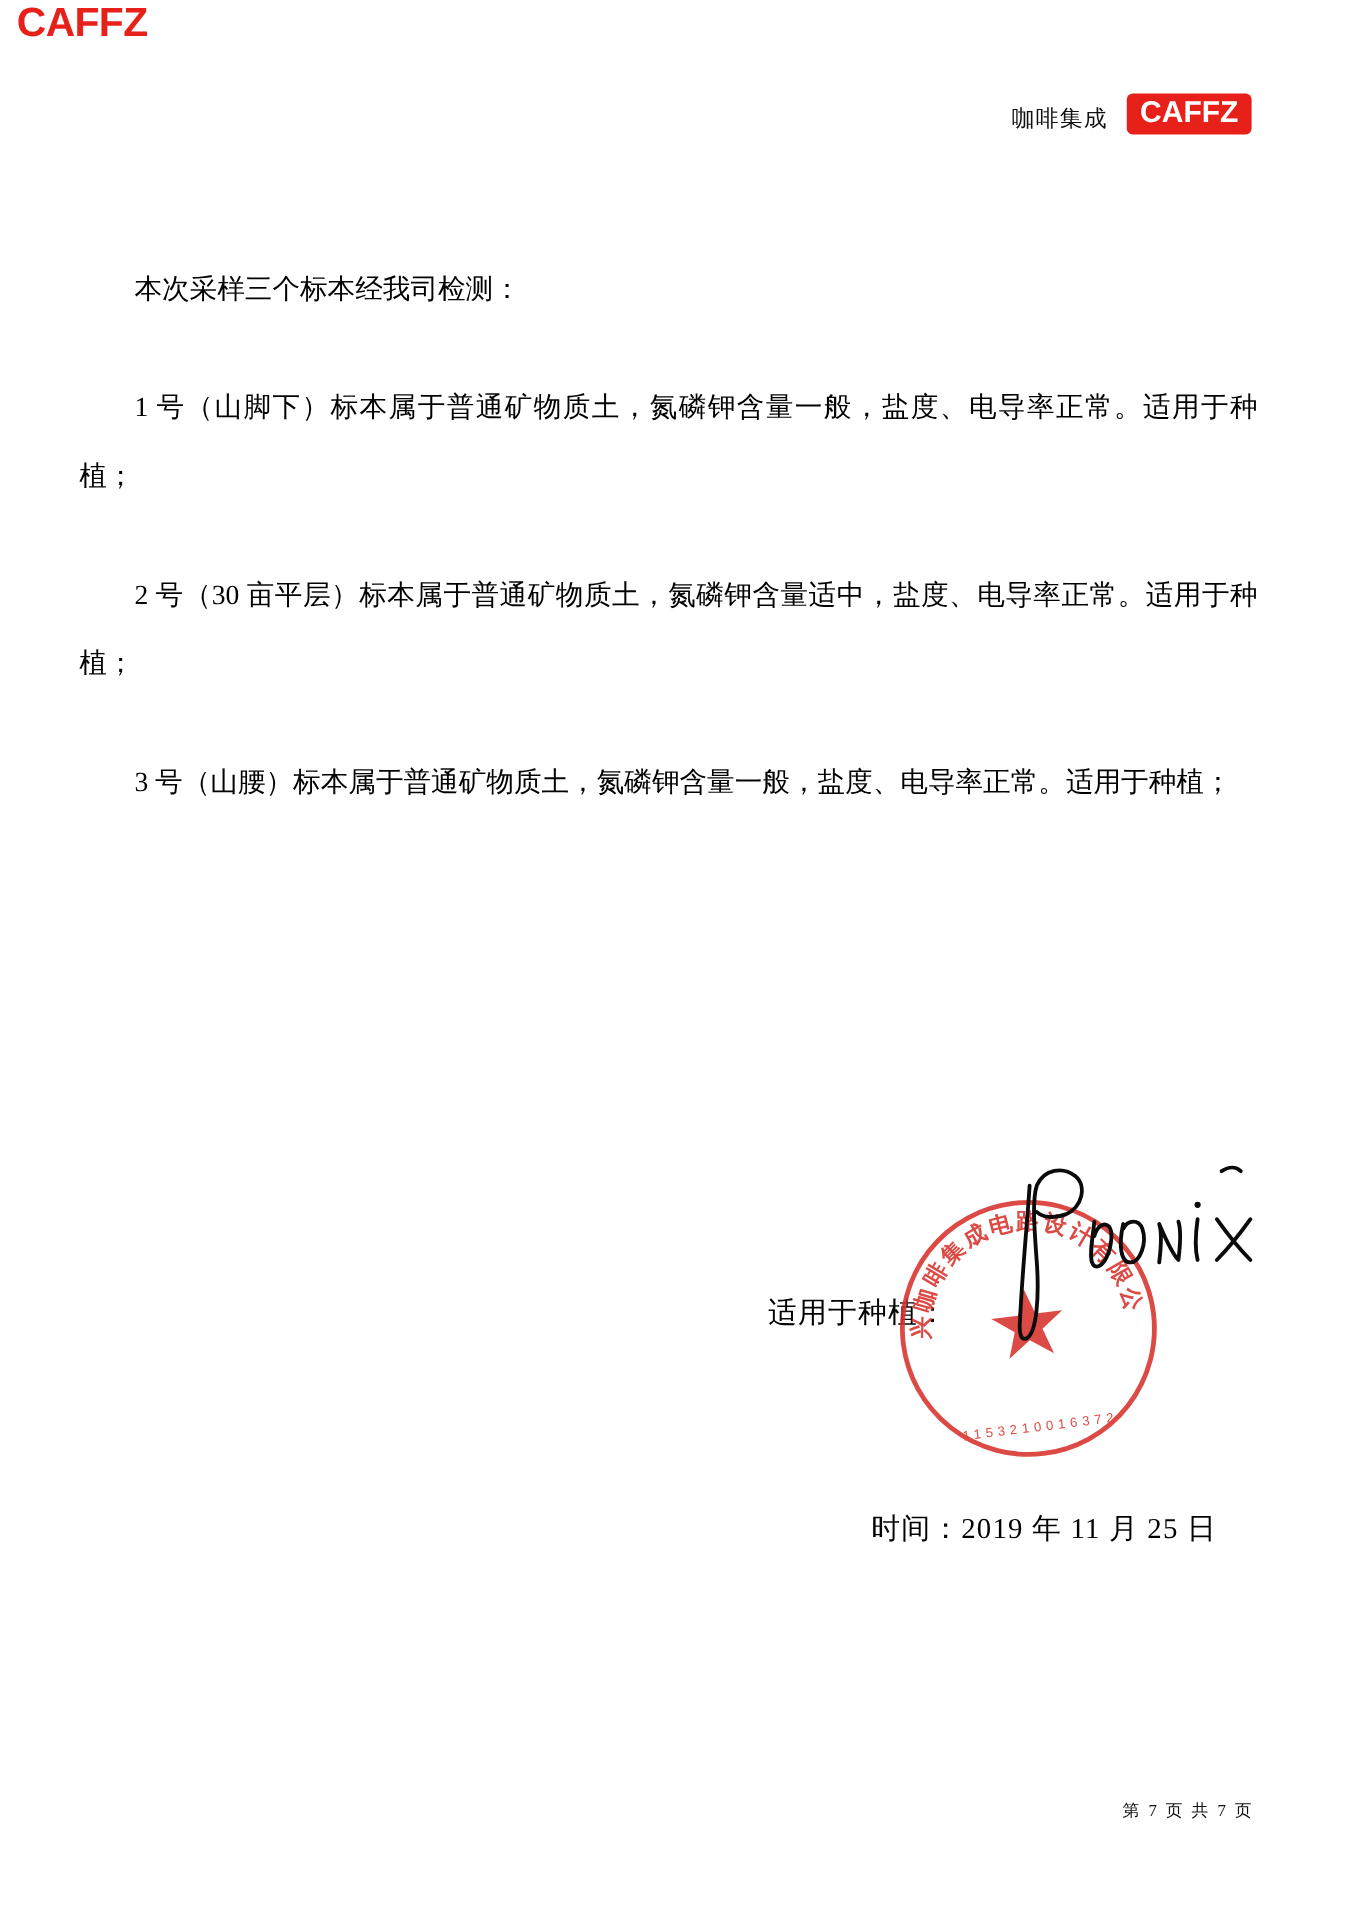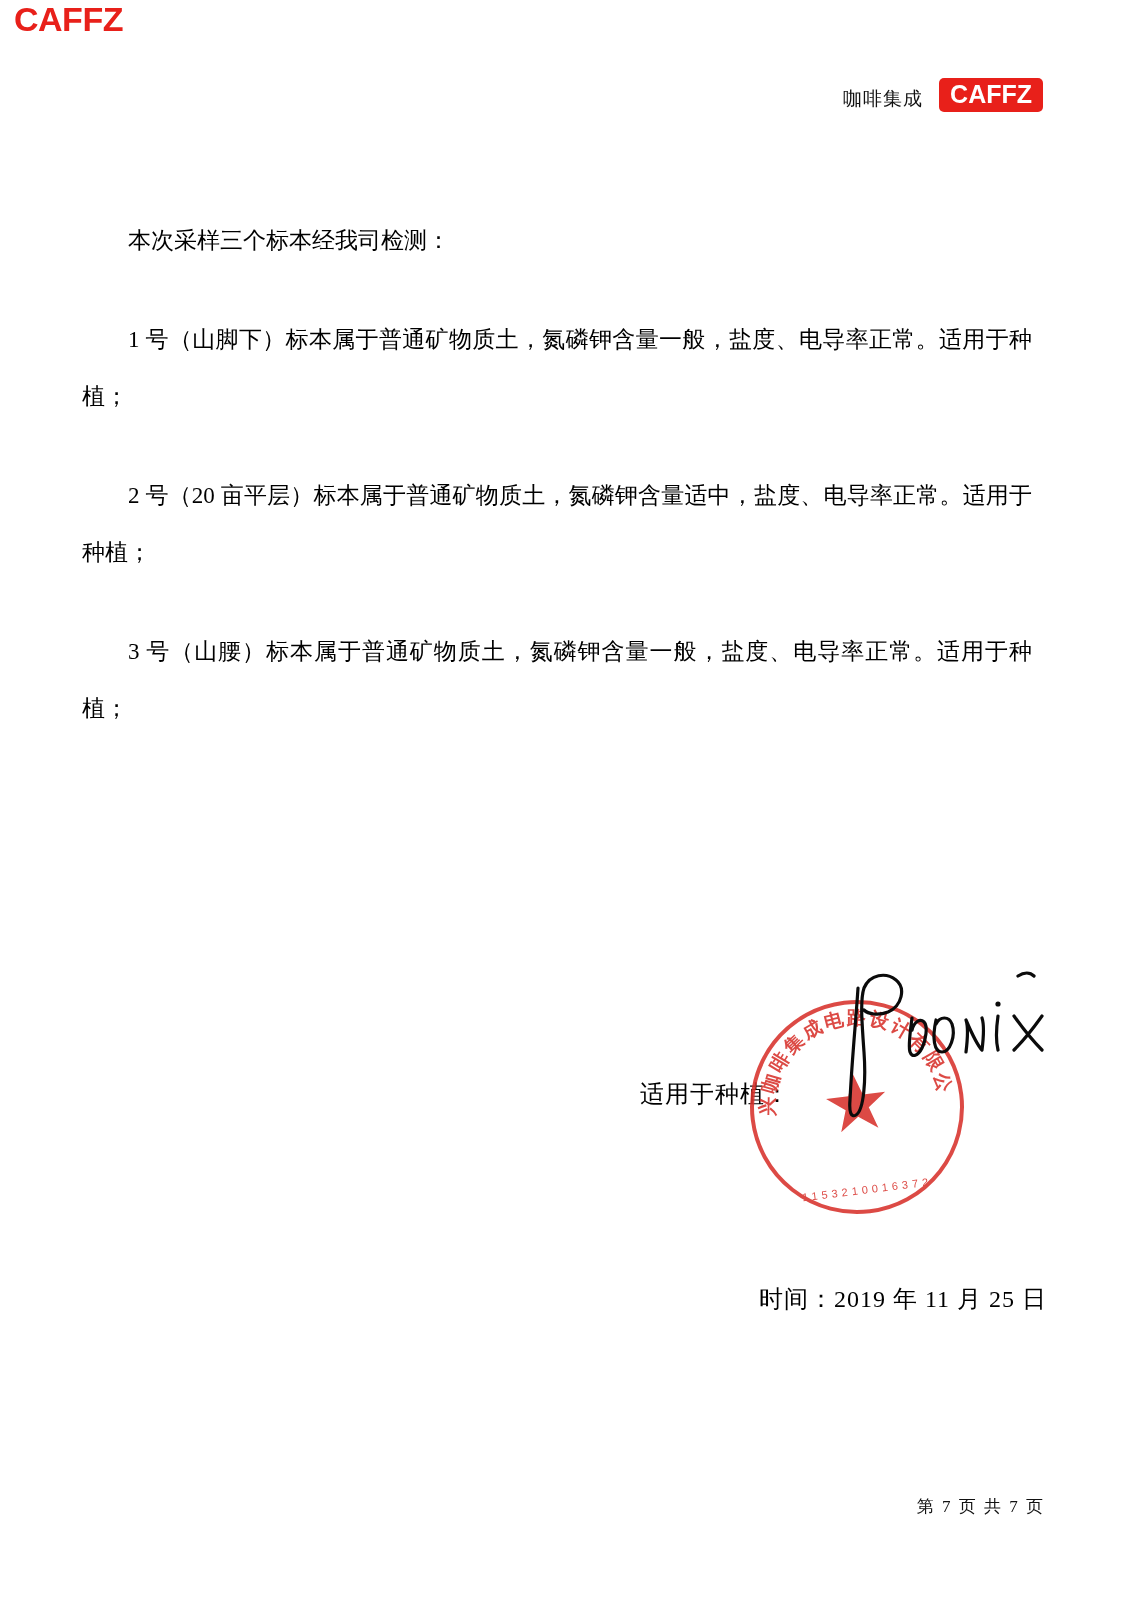--- a/index.html
+++ b/index.html
@@ -72,21 +72,21 @@
     font-size: 24px;
     letter-spacing: 1px;
     margin: 0 0 0 0;
     font-family: "Liberation Serif", serif;
   }
   .para {
     font-size: 23px;
     line-height: 57px;
     text-align: justify;
     text-justify: inter-ideograph;
-    margin: 16px;
+    margin: 0;
     text-indent: 2em;
   }
   .p-lead { margin-top: 62px; }
   .p-item { margin-top: 42px; }
   .sig-label {
     position: absolute;
     left: 640px;
     top: 1078px;
     font-size: 24px;
     letter-spacing: 1px;
@@ -148,33 +148,32 @@
   .signature {
     position: absolute;
     left: 820px;
     top: 960px;
     width: 260px;
     height: 160px;
   }
 
   .date-line {
     position: absolute;
-    left: 759px;
+    left: 726px;
     top: 1258px;
     font-size: 24px;
     letter-spacing: 1px;
-    margin-top: 25px;
   }
 
   
   .footer {
     position: absolute;
     right: 86px;
     bottom: 82px;
-    font-size: 17px;
+    font-size: 14px;
     letter-spacing: 2px;
     color: #111;
   }
 </style>
 </head>
 <body>
 
 <div class="corner-brand">CAFFZ</div>
 
 <div class="header">
@@ -182,21 +181,21 @@
   <span class="logo-box">
     <span class="logo-text">CAFFZ</span>
   </span>
 </div>
 
 <div class="content">
 
   <p class="para p-lead">本次采样三个标本经我司检测：</p>
 
   <p class="para p-item">1 号（山脚下）标本属于普通矿物质土，氮磷钾含量一般，盐度、电导率正常。适用于种植；</p>
-  <p class="para p-item">2 号（20 亩平层）标本属于普通矿物质土，氮磷钾含量适中，盐度、电导率正常。适用于种植；</p>
+  <p class="para p-item">2 号（30 亩平层）标本属于普通矿物质土，氮磷钾含量适中，盐度、电导率正常。适用于种植；</p>
   <p class="para p-item">3 号（山腰）标本属于普通矿物质土，氮磷钾含量一般，盐度、电导率正常。适用于种植；</p>
 </div>
 
 <div class="sig-label">适用于种植：</div>
 
 <div class="stamp">
   <div class="stamp-inner"></div>
   <svg class="stamp-arc-text" viewBox="0 0 206 206">
     <defs>
       <path id="arcpath" d="M 20,103 A 83,83 0 1 1 186,103"></path>

